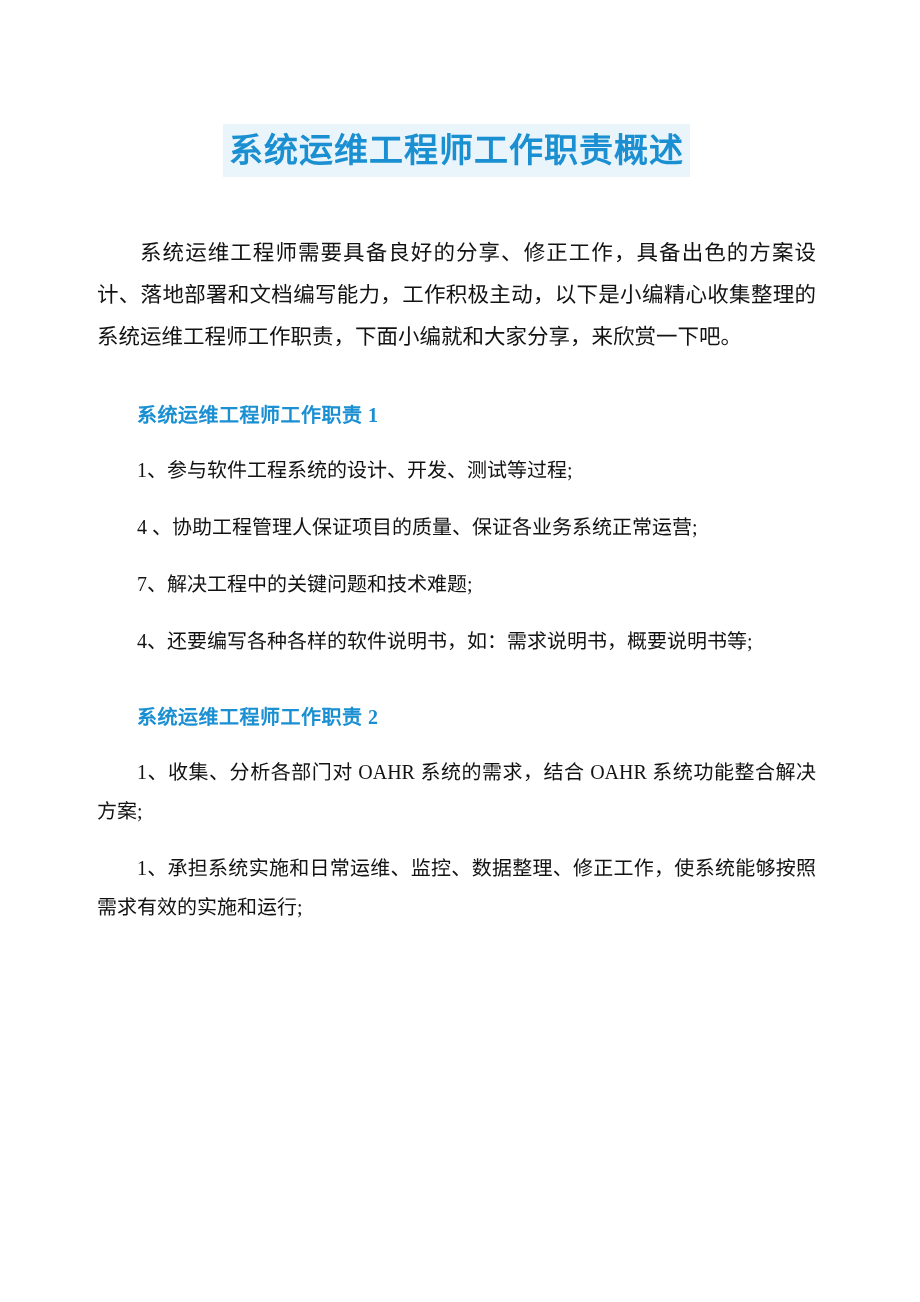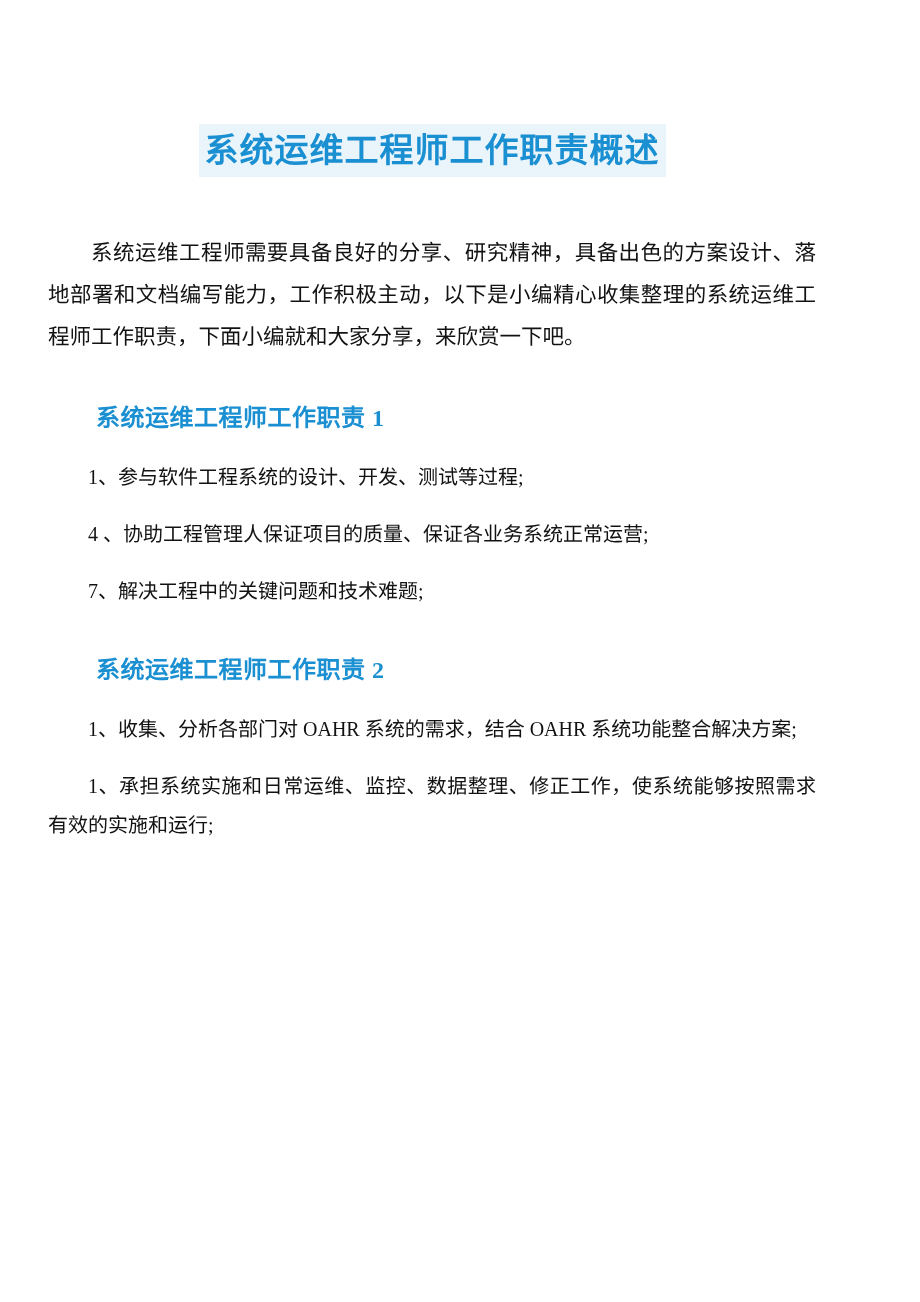--- a/index.html
+++ b/index.html
@@ -12,21 +12,21 @@
     height: 1302px;
     font-family: "Liberation Serif", "DejaVu Serif", serif;
     color: #000000;
     position: relative;
     overflow: hidden;
   }
   .page {
     box-sizing: border-box;
     width: 920px;
     height: 1302px;
-    padding: 96px 104px 40px 48px;
+    padding: 96px 104px 40px 97px;
     background: #ffffff;
   }
   .doc-title {
     margin: 28px 0 0 0;
     text-align: center;
     font-size: 34px;
     font-weight: bold;
     color: #1a8fd1;
     background: #eaf4fb;
     display: inline-block;
@@ -43,21 +43,21 @@
   p.body-text {
     font-size: 21.5px;
     line-height: 1.95;
     margin: 0 0 0 0;
     text-align: justify;
     text-justify: inter-ideograph;
     text-indent: 2em;
     color: #121212;
   }
   .section-heading {
-    font-size: 24px;
+    font-size: 20px;
     font-weight: bold;
     color: #1a8fd1;
     margin: 38px 0 10px 0;
     text-indent: 2em;
     line-height: 1.8;
     letter-spacing: 0.5px;
   }
   .item {
     font-size: 20px;
     line-height: 1.95;
@@ -71,28 +71,29 @@
 </head>
 <body>
 
 <div class="page">
 
   <div class="title-wrap">
     <h1 class="doc-title">系统运维工程师工作职责概述</h1>
   </div>
 
   <div class="intro">
-    <p class="body-text">系统运维工程师需要具备良好的分享、研究精神，具备出色的方案设计、落地部署和文档编写能力，工作积极主动，以下是小编精心收集整理的系统运维工程师工作职责，下面小编就和大家分享，来欣赏一下吧。</p>
+    <p class="body-text">系统运维工程师需要具备良好的分享、修正工作，具备出色的方案设计、落地部署和文档编写能力，工作积极主动，以下是小编精心收集整理的系统运维工程师工作职责，下面小编就和大家分享，来欣赏一下吧。</p>
   </div>
 
   <div>
     <div class="section-heading">系统运维工程师工作职责 1</div>
     <p class="item">1、参与软件工程系统的设计、开发、测试等过程;</p>
     <p class="item">4 、协助工程管理人保证项目的质量、保证各业务系统正常运营;</p>
     <p class="item">7、解决工程中的关键问题和技术难题;</p>
+    <p class="item">4、还要编写各种各样的软件说明书，如：需求说明书，概要说明书等;</p>
   </div>
 
   <div>
     <div class="section-heading">系统运维工程师工作职责 2</div>
     <p class="item">1、收集、分析各部门对 OAHR 系统的需求，结合 OAHR 系统功能整合解决方案;</p>
     <p class="item">1、承担系统实施和日常运维、监控、数据整理、修正工作，使系统能够按照需求有效的实施和运行;</p>
   </div>
 
 </div>
 

